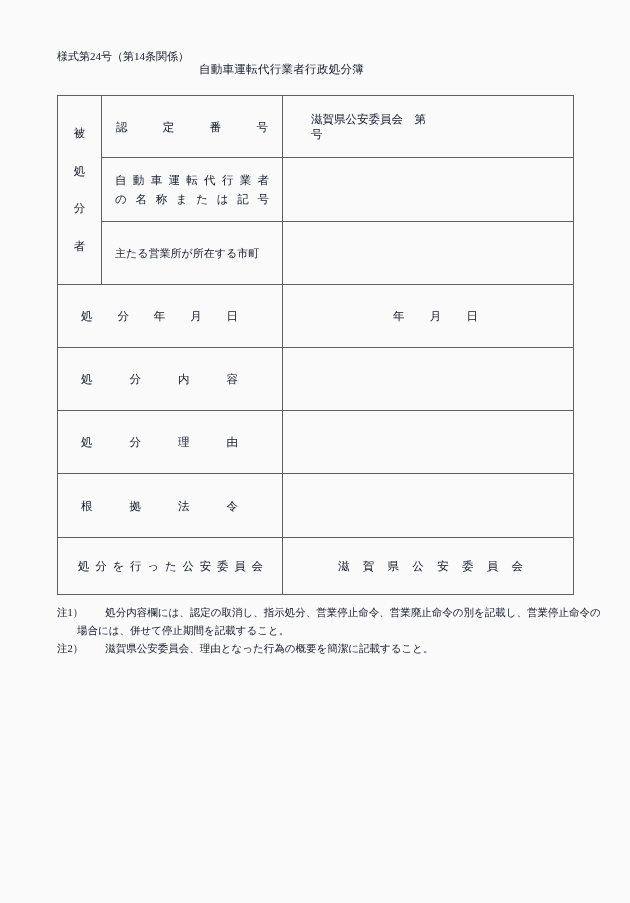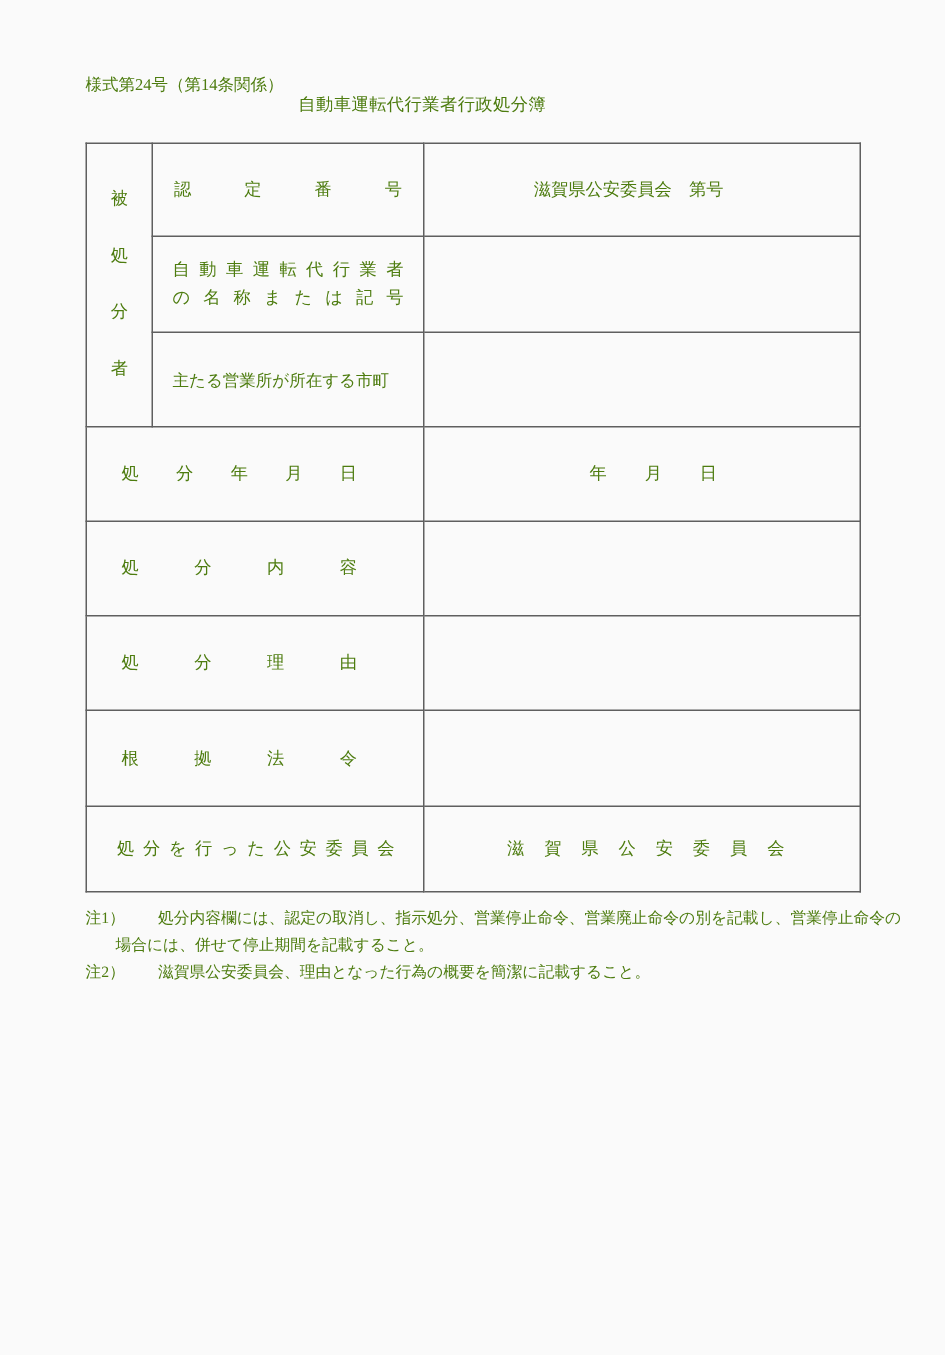--- a/index.html
+++ b/index.html
@@ -1,21 +1,21 @@
 <!DOCTYPE html>
 <html><head>
 <meta charset="utf-8">
 <style>
   html, body { margin: 0; padding: 0; background: #ffffff; }
   .page {
     position: relative;
     width: 630px;
     height: 903px;
     background: #fafafa;
-    color: #4d7c0f;
+    color: #0f172a;
     font-family: "Liberation Serif", "DejaVu Serif", serif;
     overflow: hidden;
   }
   .form-number {
     position: absolute;
     left: 57px;
     top: 49px;
     font-size: 11px;
     white-space: nowrap;
   }
@@ -66,23 +66,24 @@
   .pad-label-narrowcol { padding: 0 14px; }
   .pad-label-2line { padding: 0 13px; }
   .line-gap { margin-top: 5px; }
   .pad-label-widecol { padding: 0 44px 0 23px; }
   .pad-label-committee { padding: 0 19px 0 20px; }
   .pad-value-date { padding: 0 95px 0 110px; }
   .pad-value-committee { padding: 0 50px 0 55px; }
   .plain-label { padding-left: 13px; font-size: 11px; white-space: nowrap; }
   .value-cert {
     display: flex;
-    justify-content: center;
+    justify-content: space-between;
     padding: 0 46px 0 28px;
     white-space: pre;
+    flex-direction: column;
   }
   .notes {
     position: absolute;
     left: 57px;
     top: 604px;
     width: 548px;
     font-size: 10.5px;
     line-height: 18px;
   }
   .note-first { display: flex; }

